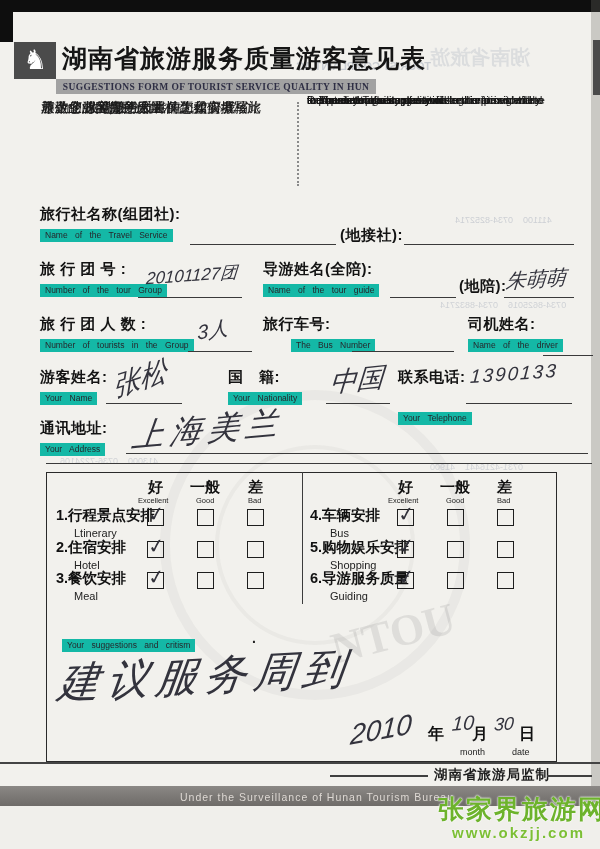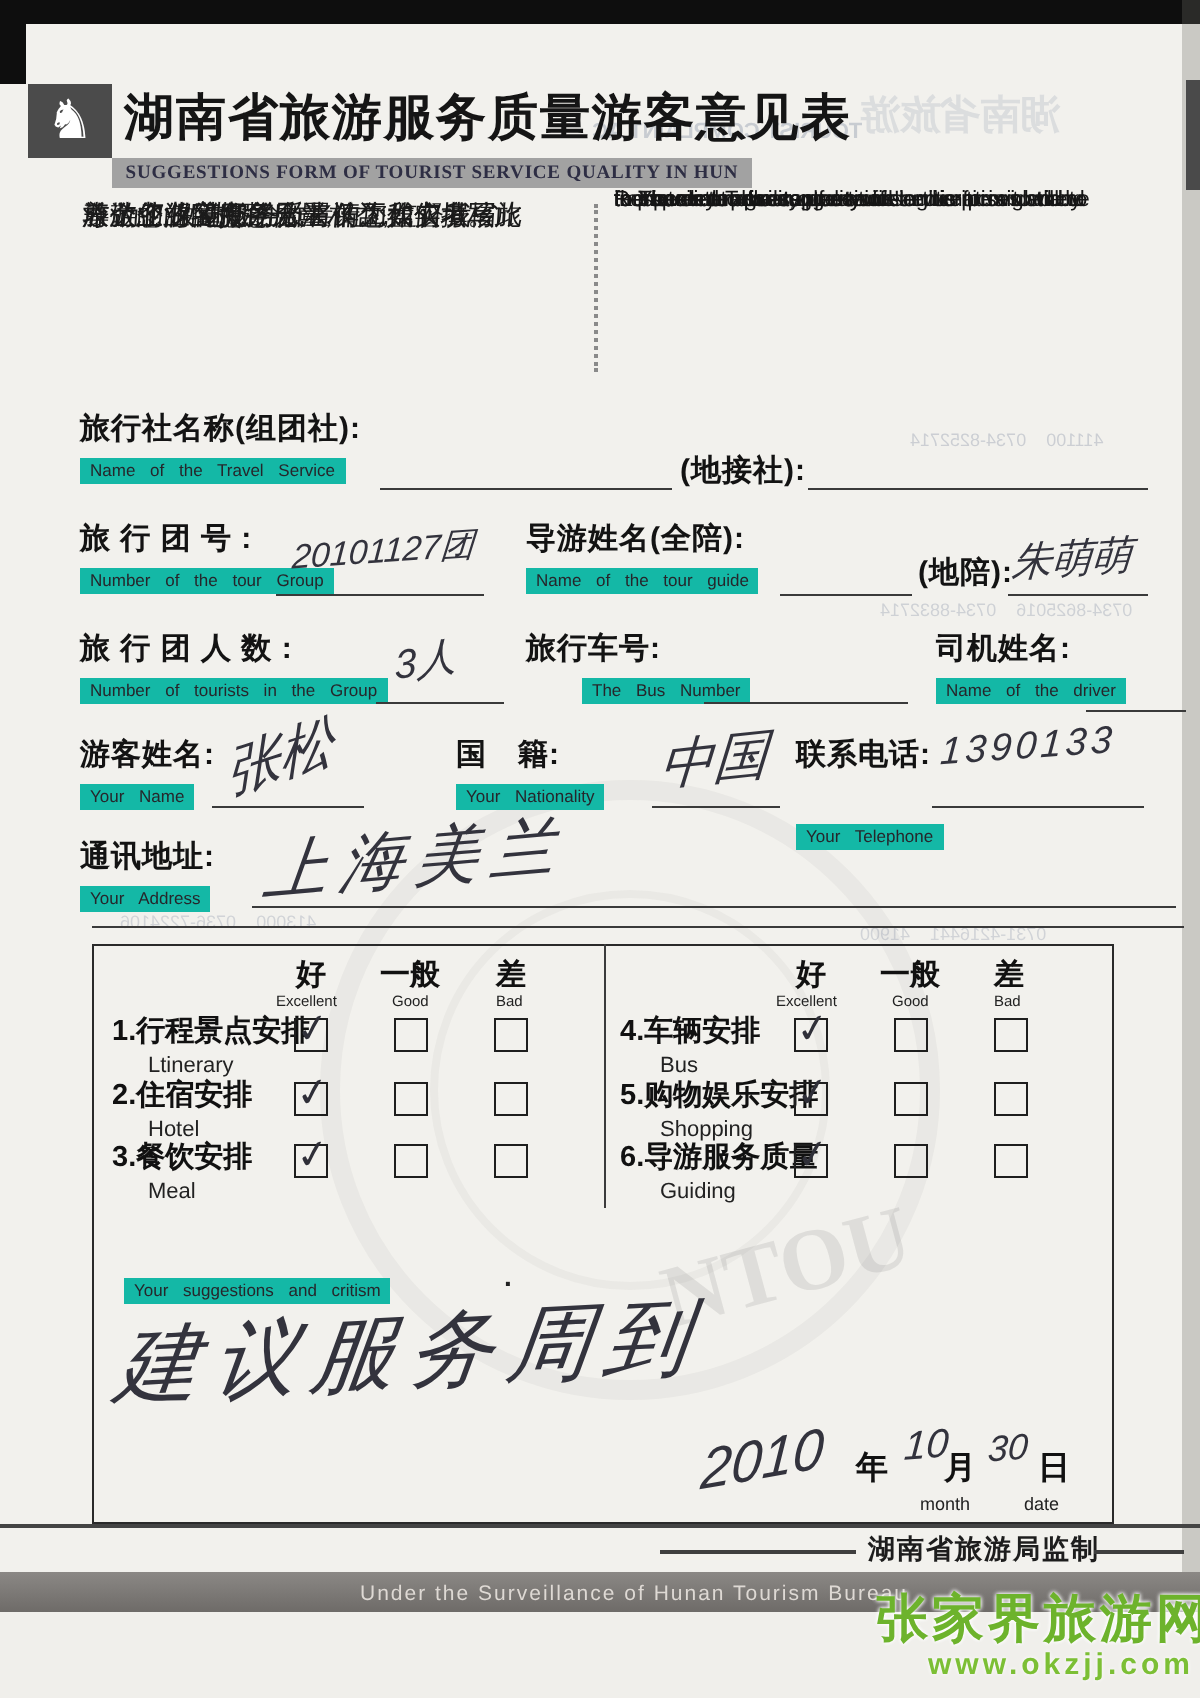--- a/index.html
+++ b/index.html
@@ -56,21 +56,21 @@
 
   
   .fline{left:0;top:762px;width:600px;height:2px;background:#444;}
   .dash{height:2px;background:#3f3f3f;}
   .supervisor{font-size:13.5px;font-weight:900;color:#1d1d1d;letter-spacing:1px;white-space:nowrap;}
   .gbar{left:0;top:786px;width:600px;height:20px;background:linear-gradient(#8b8885,#6e6b68);}
   .surv{left:180px;top:791px;font-size:10.5px;color:#ded9d4;letter-spacing:1px;white-space:nowrap;}
   .wm1{left:438px;top:792px;font-size:26px;font-weight:900;letter-spacing:2px;white-space:nowrap;
        text-shadow:0 0 2px #fff,0 0 2px #fff;}
   .wm2{left:452px;top:824px;font-size:15px;font-weight:900;letter-spacing:2px;white-space:nowrap;
-       text-shadow:0 0 2px #fff;margin-left:12px;}
+       text-shadow:0 0 2px #fff;}
   .belowbar{left:0;top:806px;width:600px;height:43px;background:#f0efeb;}
 </style>
 </head>
 <body>
 
 <div id="page">
 
   <div class="ring1"></div>
   <div class="ring2"></div>
   <div class="ghost ghost-cn" style="left:430px;top:44px;font-size:20px;opacity:.16;">湖南省旅游</div>

